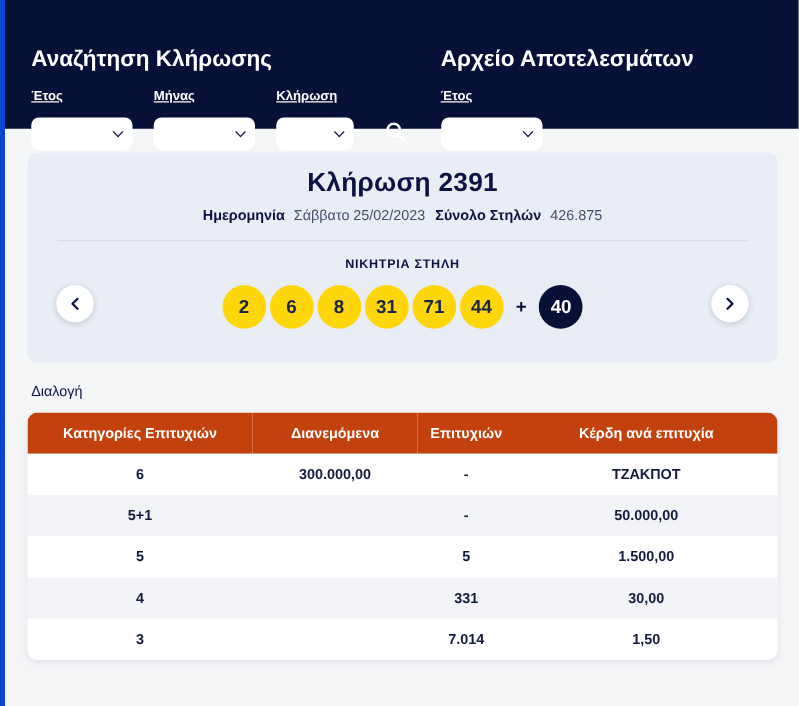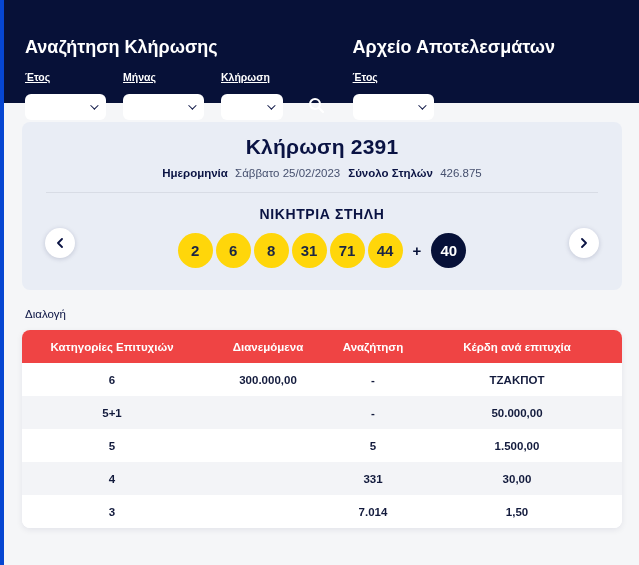--- a/index.html
+++ b/index.html
@@ -52,21 +52,21 @@
     text-align: center;
   }
   .draw-title { font-size: 21px; font-weight: bold; padding-top: 13px; letter-spacing: 0.2px; }
   .meta-row {
     margin-top: 8px; font-size: 11.5px;
     display: flex; justify-content: center; gap: 8px;
   }
   .meta-label { font-weight: bold; color: #0a1343; }
   .meta-value { color: #46506e; margin-left: 4px; }
   .divider { border-top: 1px solid #d8dce5; margin: 13px 24px 0; }
-  .win-title { margin-top: 13px; font-size: 14px; font-weight: bold; letter-spacing: 0.6px; }
+  .win-title { margin-top: 13px; font-size: 10px; font-weight: bold; letter-spacing: 0.6px; }
   .balls { margin-top: 11px; display: flex; justify-content: center; align-items: center; gap: 3px; }
   .ball {
     width: 35px; height: 35px; border-radius: 50%;
     background: #ffd60a; color: #1b2544;
     font-size: 15px; font-weight: bold;
     display: flex; align-items: center; justify-content: center;
   }
   .ball.bonus { background: #071138; color: #fff; }
   .plus { font-size: 15px; font-weight: bold; color: #071138; margin: 0 7px; }
   .nav-btn {
@@ -81,21 +81,21 @@
   
   .section-label { margin: 18px 0 10px 25px; font-size: 11.5px; color: #0a1343; }
   .table-card {
     margin-left: 22px; width: 600px;
     border-radius: 8px; overflow: hidden;
     box-shadow: 0 2px 6px rgba(10,19,67,0.08);
     background: #fff;
   }
   table { width: 100%; border-collapse: collapse; }
   thead th {
-    background: #ef4444; color: #fff;
+    background: #c2410c; color: #fff;
     font-size: 11.5px; font-weight: bold;
     height: 33px; text-align: center;
   }
   tbody td {
     height: 33px; font-size: 11.5px; color: #131b3d;
     text-align: center; font-weight: bold;
   }
   tbody tr:nth-child(even) { background: #f3f4f7; }
   tbody tr:nth-child(odd) { background: #ffffff; }
 </style>
@@ -195,21 +195,21 @@
     <colgroup>
       <col style="width:30%">
         <col style="width:22%">
         <col style="width:13%">
         <col style="width:35%">
     </colgroup>
     <thead>
       <tr>
         <th>Κατηγορίες Επιτυχιών</th>
         <th>Διανεμόμενα</th>
-        <th>Αναζήτηση</th>
+        <th>Επιτυχιών</th>
         <th>Κέρδη ανά επιτυχία</th>
       </tr>
     </thead>
     <tbody>
       <tr>
         <td>6</td>
         <td>300.000,00</td>
         <td>-</td>
         <td>ΤΖΑΚΠΟΤ</td>
       </tr>

